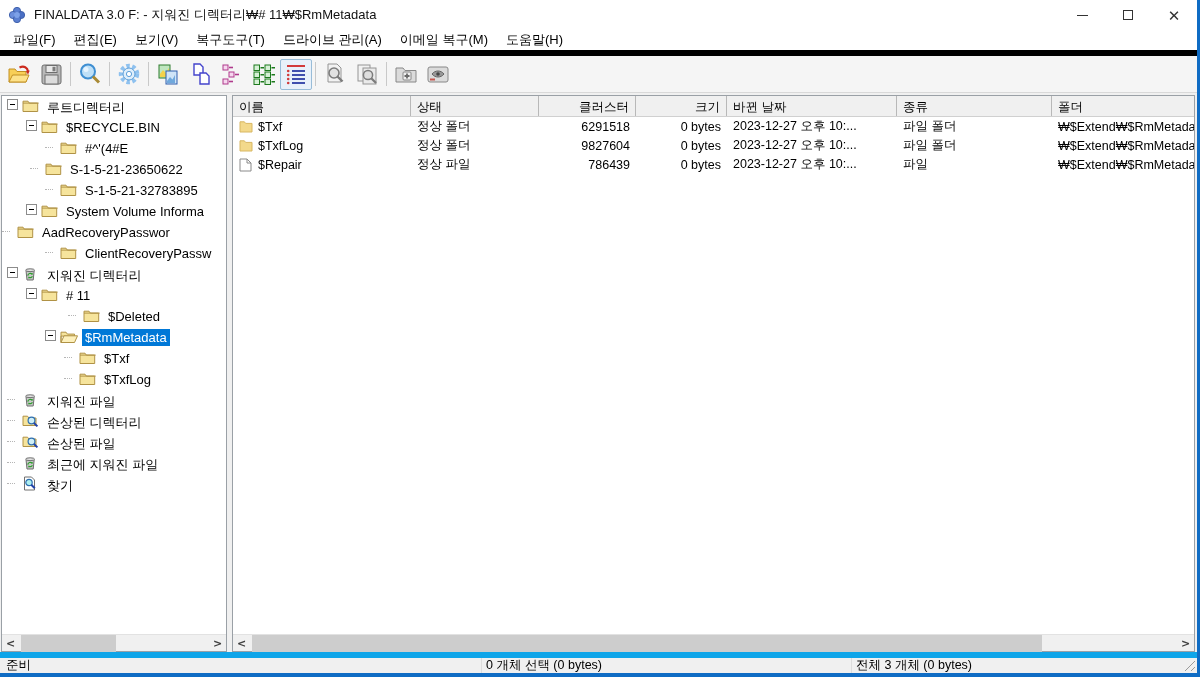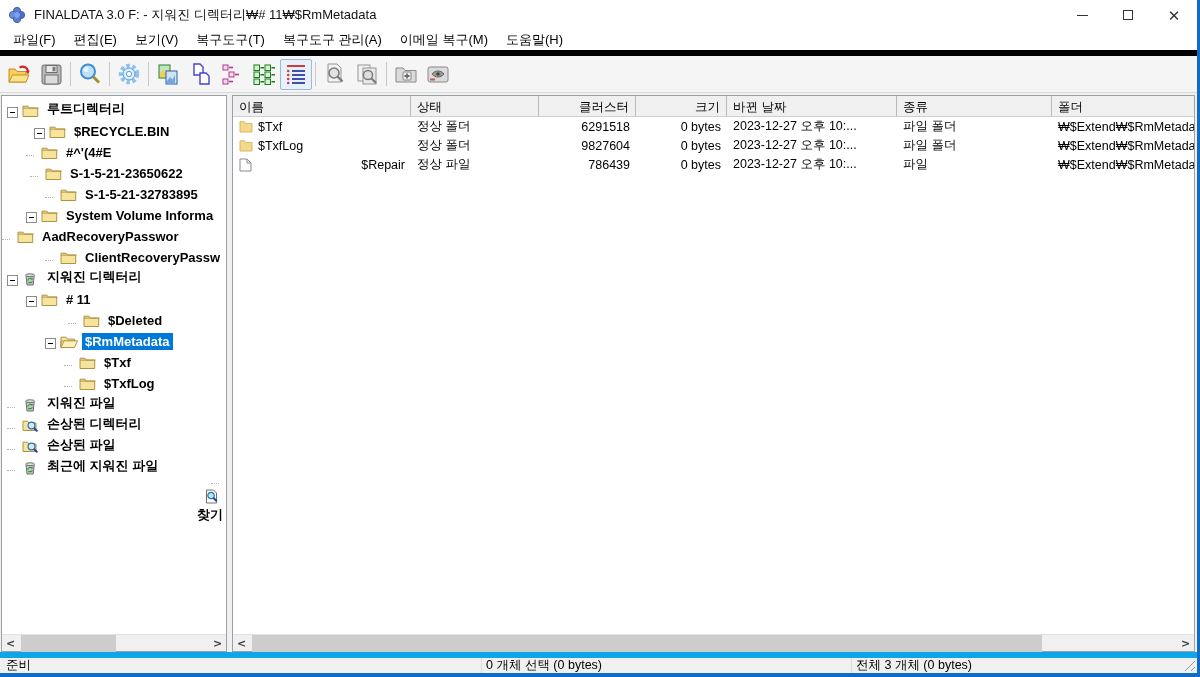--- a/index.html
+++ b/index.html
@@ -32,21 +32,21 @@
   .tb-btn svg { display:block; }
   .tb-sep { width:1px; height:24px; background:#c9c9c9; margin:0 3px; }
   
   .main { flex:1; display:flex; background:#f0f0f0; padding:2px 2px 0 1px; min-height:0; }
   .pane { background:#fff; border:1px solid #9aa0a6; display:flex; flex-direction:column; min-height:0; }
   .tree-pane { width:226px; flex:none; }
   .splitter { width:5px; flex:none; }
   .list-pane { flex:1; min-width:0; }
   
   .tree-body { flex:1; overflow:hidden; padding-top:2px; position:relative; }
-  .tree-row { height:21px; display:flex; align-items:flex-end; white-space:nowrap;font-weight:bold; }
+  .tree-row { height:21px; display:flex; align-items:flex-start; white-space:nowrap; }
   .expand-cell { width:13px; height:13px; flex:none; position:relative; margin-right:2px; }
   .expand-box { width:11px; height:11px; border:1px solid #8c8c8c; background:#fff; position:absolute; top:1px; left:0; }
   .expand-box::after { content:""; position:absolute; left:2px; right:2px; top:4px; border-top:1px solid #000; }
   .tree-stub { width:8px; border-top:1px dotted #b5b5b5; flex:none; }
   .tree-icon { width:18px; height:16px; flex:none; margin-right:4px; }
   .tree-icon svg { display:block; }
   .tree-label { padding:1px 3px; }
   .tree-row.selected .tree-label { background:#0078d7; color:#fff; }
   
   .list-header { height:21px; display:flex; background:#f0f0f0; border-bottom:1px solid #d0d0d0; flex:none; font-size:12.5px; }
@@ -103,21 +103,21 @@
           <span class="glyph-close">✕</span>
         </div>
     </div>
   </div>
 
   <div class="menubar">
       <div class="menu-item">파일(F)</div>
       <div class="menu-item">편집(E)</div>
       <div class="menu-item">보기(V)</div>
       <div class="menu-item">복구도구(T)</div>
-      <div class="menu-item">복구도구 관리(A)</div>
+      <div class="menu-item">드라이브 관리(A)</div>
       <div class="menu-item">이메일 복구(M)</div>
       <div class="menu-item">도움말(H)</div>
     </div>
 
   <div class="toolbar">
       <div class="tb-btn normal">
         <span>
           <svg width="24" height="24" viewBox="0 0 24 24">
             <path d="M2 20V7h6l2 2.5h9V20z" fill="#f8cf57" stroke="#c29024"></path>
             <path d="M2 20l3.5-7H22L19 20z" fill="#fde28a" stroke="#c29024"></path>
@@ -269,33 +269,33 @@
               <span class="expand-box"></span>
             </span>
             <span class="tree-icon">
               <svg width="17" height="15" viewBox="0 0 17 15">
                 <path d="M1 13.5V3.2h5l1.4 1.9h8.3v8.4z" fill="#f6e49c" stroke="#b09245"></path>
                 <path d="M1 5.1h15.7" stroke="#b09245" fill="none"></path>
               </svg>
             </span>
             <span class="tree-label">루트디렉터리</span>
           </div>
-          <div class="tree-row" style="padding-left: 32px;">
+          <div class="tree-row" style="padding-left: 24px;">
             <span class="expand-cell">
               <span class="expand-box"></span>
             </span>
             <span class="tree-icon">
               <svg width="17" height="15" viewBox="0 0 17 15">
                 <path d="M1 13.5V3.2h5l1.4 1.9h8.3v8.4z" fill="#f6e49c" stroke="#b09245"></path>
                 <path d="M1 5.1h15.7" stroke="#b09245" fill="none"></path>
               </svg>
             </span>
             <span class="tree-label">$RECYCLE.BIN</span>
           </div>
-          <div class="tree-row" style="padding-left: 24px;">
+          <div class="tree-row" style="padding-left: 43px;">
             <span class="expand-cell" style="display: flex; align-items: center;">
               <span class="tree-stub" style="margin-top: 1px;"></span>
             </span>
             <span class="tree-icon">
               <svg width="17" height="15" viewBox="0 0 17 15">
                 <path d="M1 13.5V3.2h5l1.4 1.9h8.3v8.4z" fill="#f6e49c" stroke="#b09245"></path>
                 <path d="M1 5.1h15.7" stroke="#b09245" fill="none"></path>
               </svg>
             </span>
             <span class="tree-label">#^'(4#E</span>
@@ -487,21 +487,21 @@
                 <path d="M4 4.5h8.2l-1 9.5H5z" fill="#c8c8c8" stroke="#6f6f6f"></path>
                 <ellipse cx="8.1" cy="4.2" rx="4.4" ry="1.4" fill="#e3e3e3" stroke="#6f6f6f"></ellipse>
                 <path d="M5.8 9.6a2.6 2.6 0 0 1 4.3-1.6" stroke="#2f9e2f" stroke-width="1.3" fill="none"></path>
                 <path d="M10.6 6.8l.2 2-1.9-.5z" fill="#2f9e2f"></path>
                 <path d="M10.4 10.2a2.6 2.6 0 0 1-3.6 1.2" stroke="#2f9e2f" stroke-width="1.3" fill="none"></path>
                 <path d="M6.2 12.4l.3-2 1.6 1.1z" fill="#2f9e2f"></path>
               </svg>
             </span>
             <span class="tree-label">최근에 지워진 파일</span>
           </div>
-          <div class="tree-row" style="padding-left: 5px; flex-direction: column;">
+          <div class="tree-row" style="padding-left: 5px;">
             <span class="expand-cell" style="display: flex; align-items: center;">
               <span class="tree-stub" style="margin-top: 1px;"></span>
             </span>
             <span class="tree-icon">
               <svg width="16" height="15" viewBox="0 0 16 15">
                 <path d="M2.5 1h7l3 3v10h-10z" fill="#fff" stroke="#707070"></path>
                 <circle cx="7" cy="6.5" r="3.2" fill="#aef0f0" stroke="#2e6fb0" stroke-width="1.2"></circle>
                 <path d="M9.3 8.8l3.5 3.5" stroke="#2244aa" stroke-width="2"></path>
               </svg>
             </span>
@@ -556,21 +556,21 @@
               <span>$TxfLog</span>
             </div>
             <div class="lcell" style="width: 128px;">정상 폴더</div>
             <div class="lcell right" style="width: 97px;">9827604</div>
             <div class="lcell right" style="width: 91px;">0 bytes</div>
             <div class="lcell" style="width: 170px;">2023-12-27 오후 10:...</div>
             <div class="lcell" style="width: 155px;">파일 폴더</div>
             <div class="lcell last">₩$Extend₩$RmMetadata</div>
           </div>
           <div class="lrow">
-            <div class="lcell name-cell" style="width: 178px; justify-content: space-between;">
+            <div class="lcell name-cell" style="width: 178px;">
               <span class="row-icon">
                 <svg width="13" height="14" viewBox="0 0 13 14">
                   <path d="M1 1h7l4 4v8H1z" fill="#fff" stroke="#8a8a8a"></path>
                   <path d="M8 1v4h4" fill="none" stroke="#8a8a8a"></path>
                 </svg>
               </span>
               <span>$Repair</span>
             </div>
             <div class="lcell" style="width: 128px;">정상 파일</div>
             <div class="lcell right" style="width: 97px;">786439</div>

